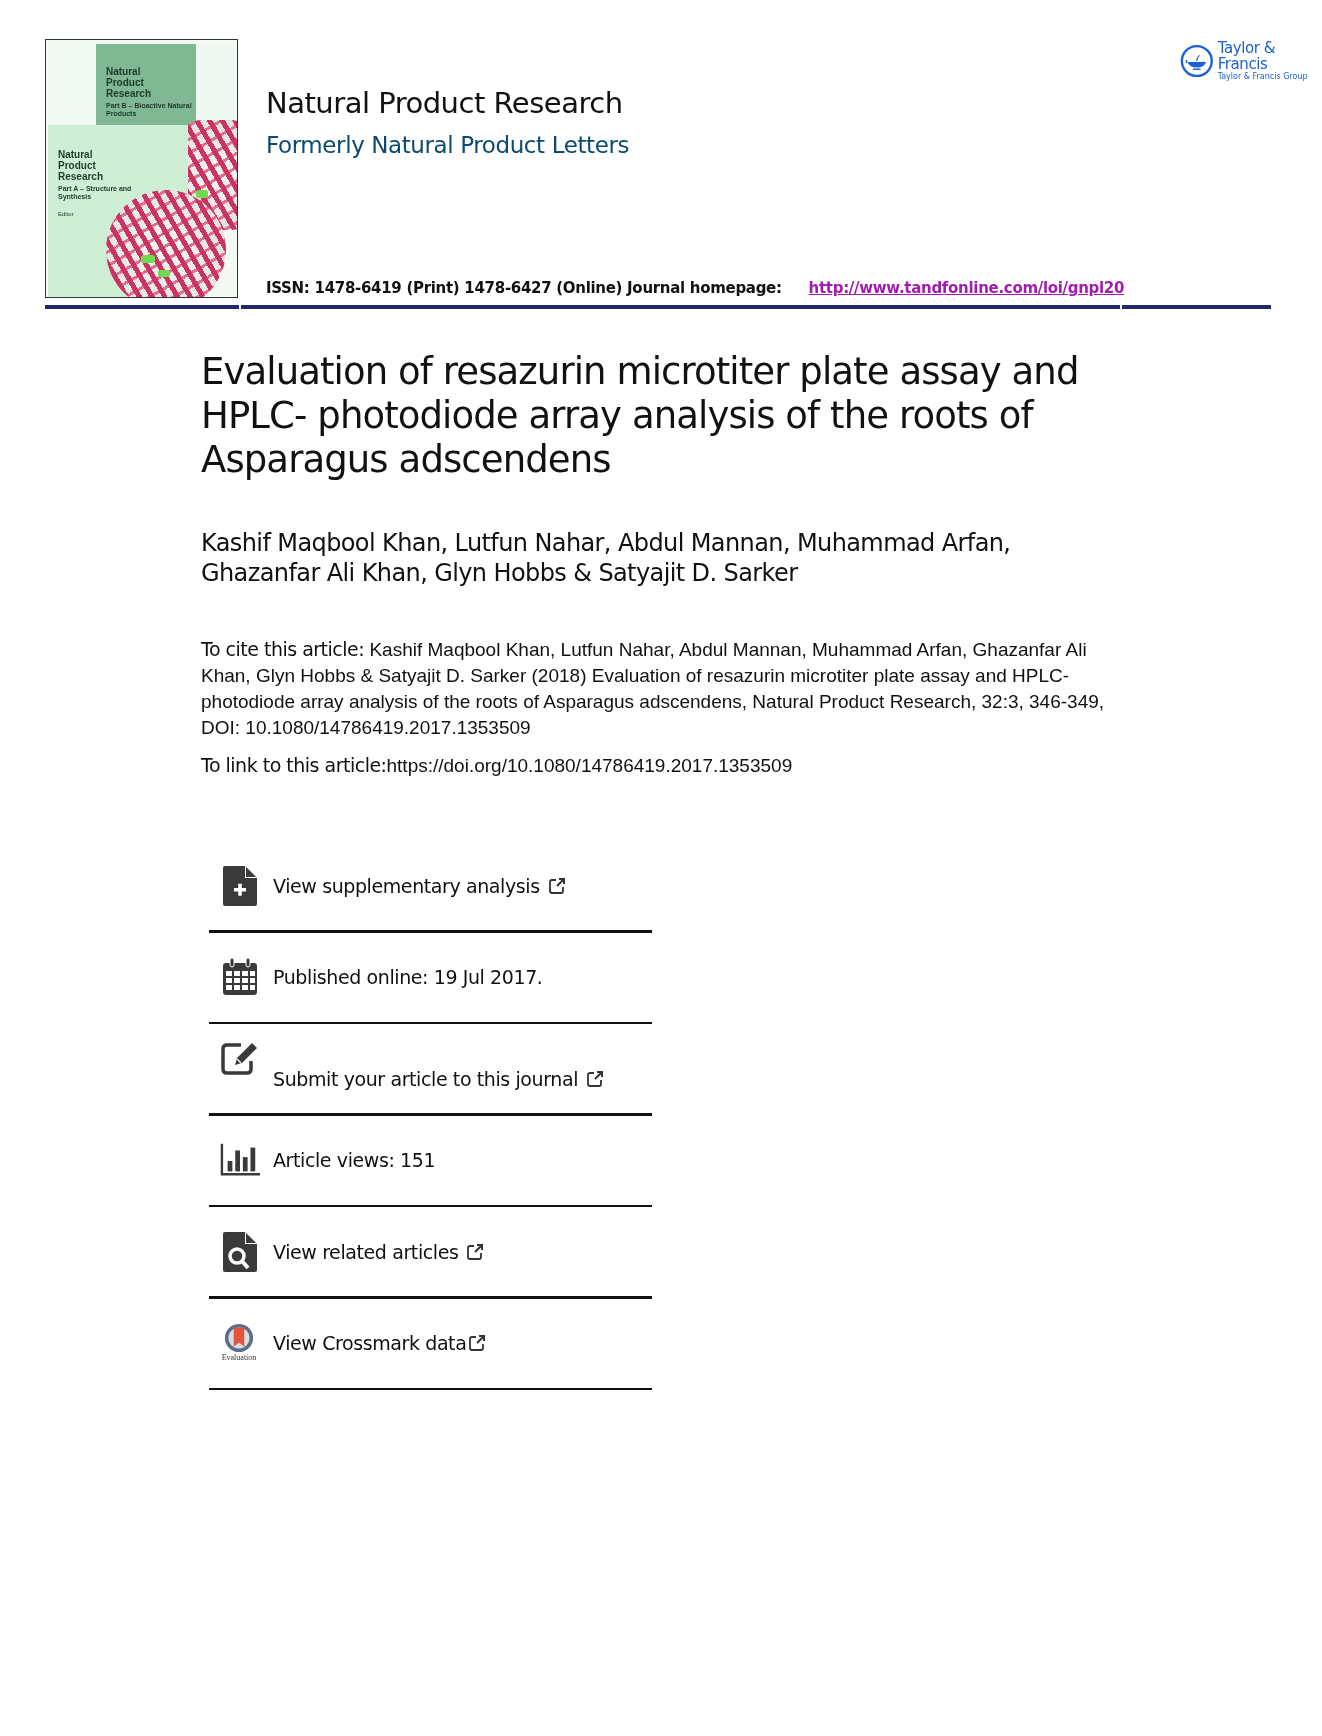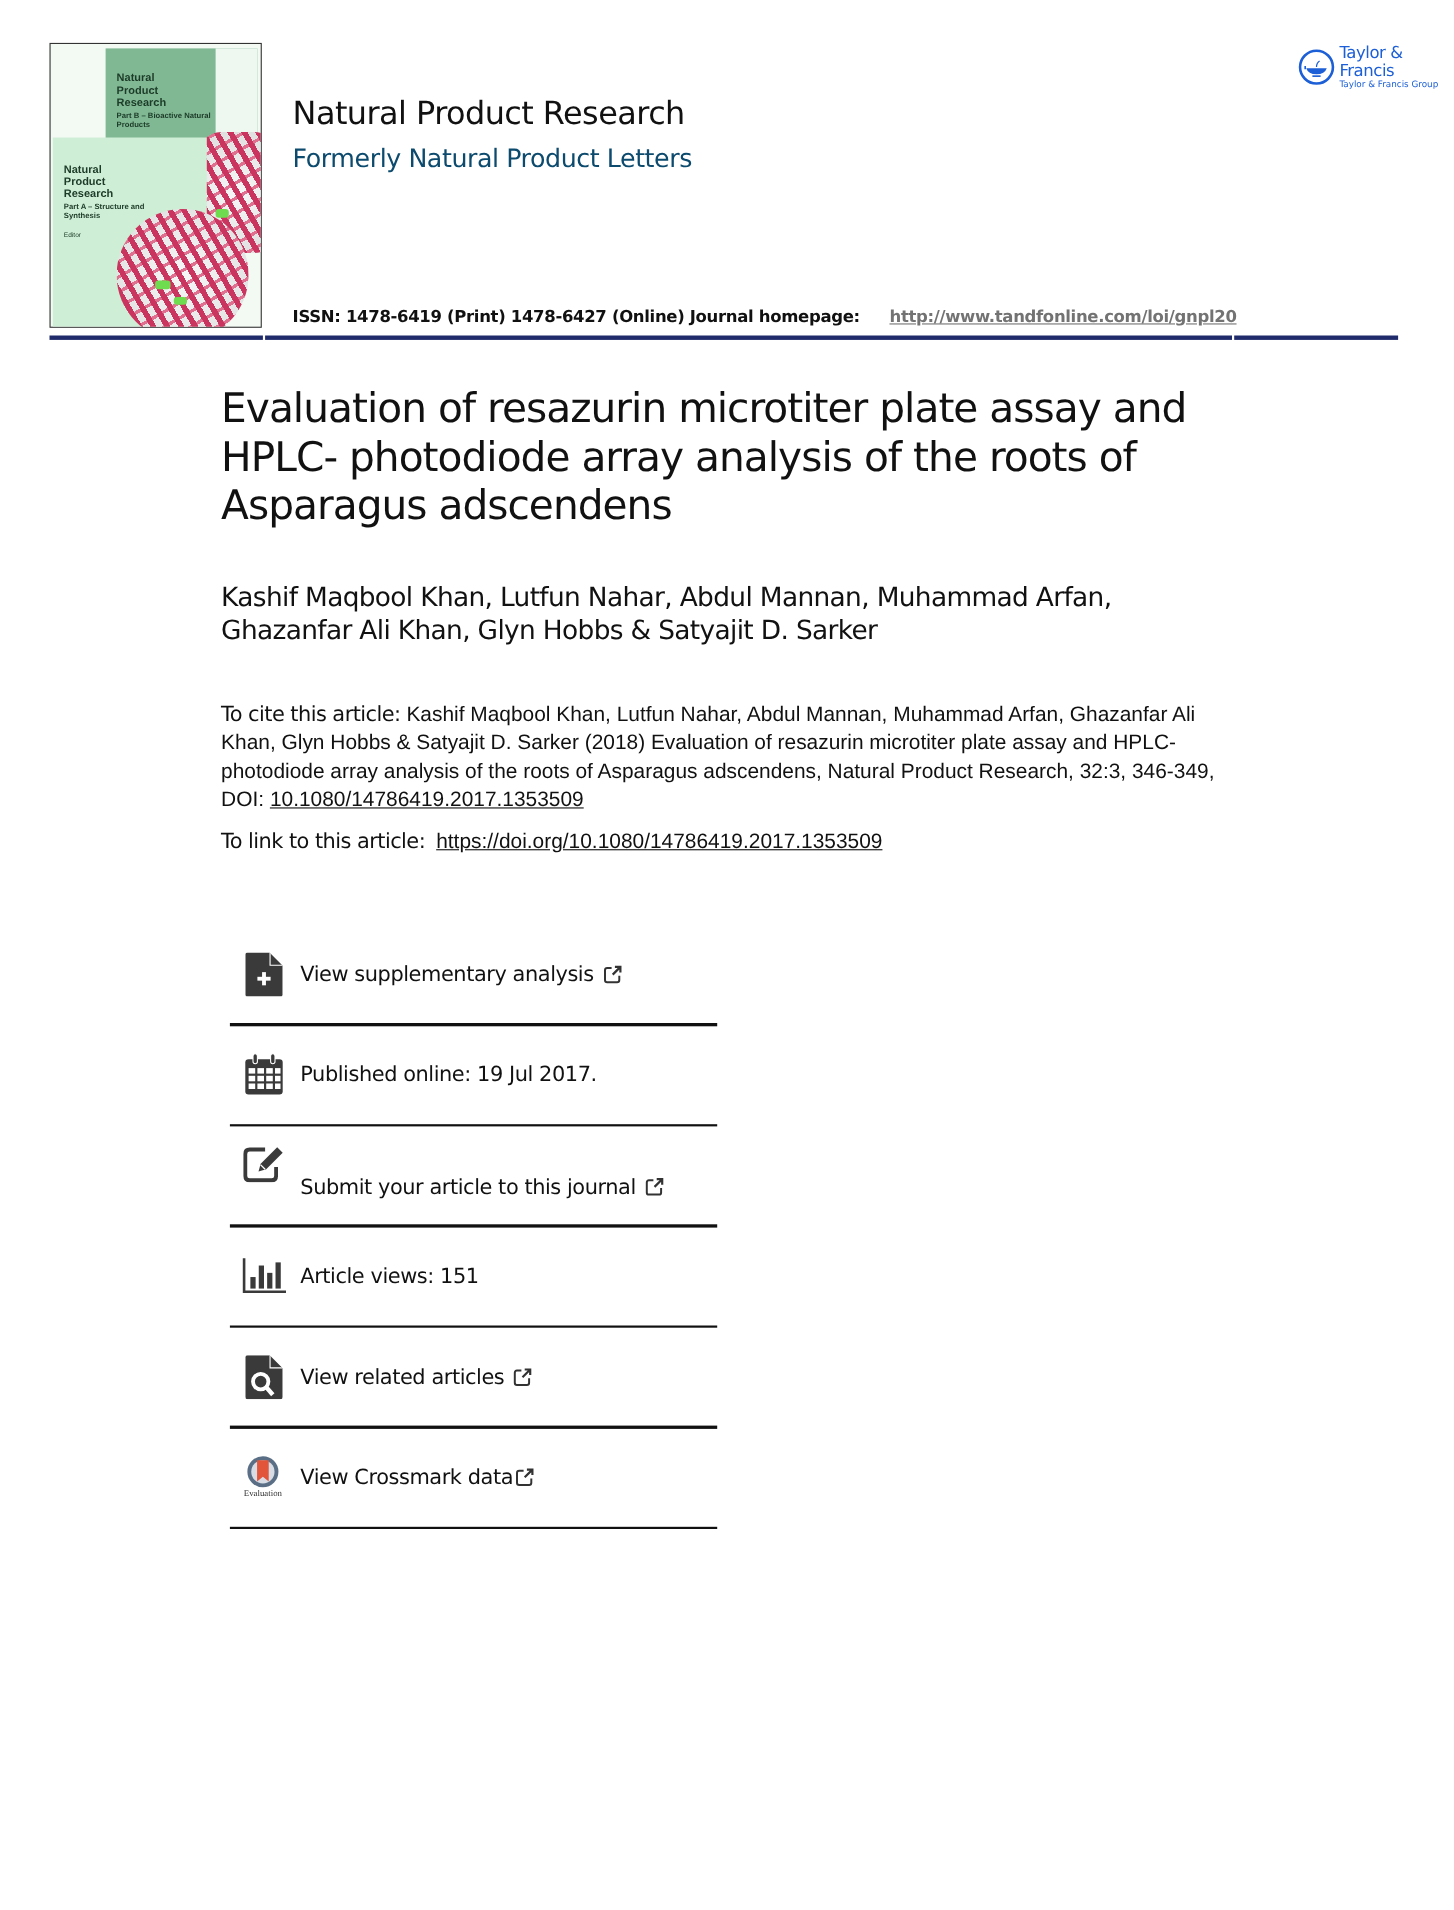--- a/index.html
+++ b/index.html
@@ -49,21 +49,21 @@
     .journal-sub {
       position: absolute; left: 266px; top: 131px;
       font: 23px/28px "DejaVu Sans", sans-serif; color: #0c4a6e;
       letter-spacing: -0.4px;
     }
     .issn {
       position: absolute; left: 266px; top: 279px;
       font: bold 15px/19px "DejaVu Sans", sans-serif; color: #111;
       letter-spacing: -0.3px;
     }
-    .issn a { color: #737373; text-decoration: underline; padding-left: 22px; }
+    .issn a { color: #a21caf; text-decoration: underline; padding-left: 22px; }
 
     
     .tf-logo { position: absolute; left: 1180px; top: 40px; display: flex; align-items: center; gap: 4px; justify-content: space-between; }
     .tf-logo .txt { display: flex; flex-direction: column; color: #1c5fd6; }
     .tf-logo .big { font: 15px/16px "DejaVu Sans", sans-serif; letter-spacing: -0.4px; }
     .tf-logo .small { font: 8px/9px "DejaVu Sans", sans-serif; }
 
     
     .rule { position: absolute; top: 305px; height: 4px; background: #1f2b6b; }
     .rule.r1 { left: 45px; width: 194px; }
@@ -79,26 +79,26 @@
     .authors {
       position: absolute; left: 201px; top: 528px; width: 920px;
       font: 24px/30px "DejaVu Sans", sans-serif; color: #111;
       letter-spacing: -0.6px;
     }
     .cite {
       position: absolute; left: 201px; top: 636px; width: 920px;
       font: 19px/26px "Liberation Sans", sans-serif; color: #111;
     }
     .cite .lbl { font-family: "DejaVu Sans", sans-serif; font-weight: normal; letter-spacing: -0.5px; }
-    .cite a, .link a { color: #111; text-decoration: underline; }
+    .cite a, .link a { color: #111; }
     .link {
       position: absolute; left: 201px; top: 752px; width: 920px;
       font: 19px/26px "Liberation Sans", sans-serif; color: #111;
     }
-    .link .lbl { font-family: "DejaVu Sans", sans-serif; letter-spacing: -0.5px; margin-right: 10px; }
+    .link .lbl { font-family: "DejaVu Sans", sans-serif; letter-spacing: -0.5px; }
 
     
     .info-list { position: absolute; left: 209px; top: 841px; width: 443px; }
     .info-item {
       position: relative; height: 89px;
       display: flex; align-items: center;
     }
     .info-item .icon {
       position: absolute; left: 11px; width: 40px; height: 40px;
       display: flex; align-items: center; justify-content: center;

